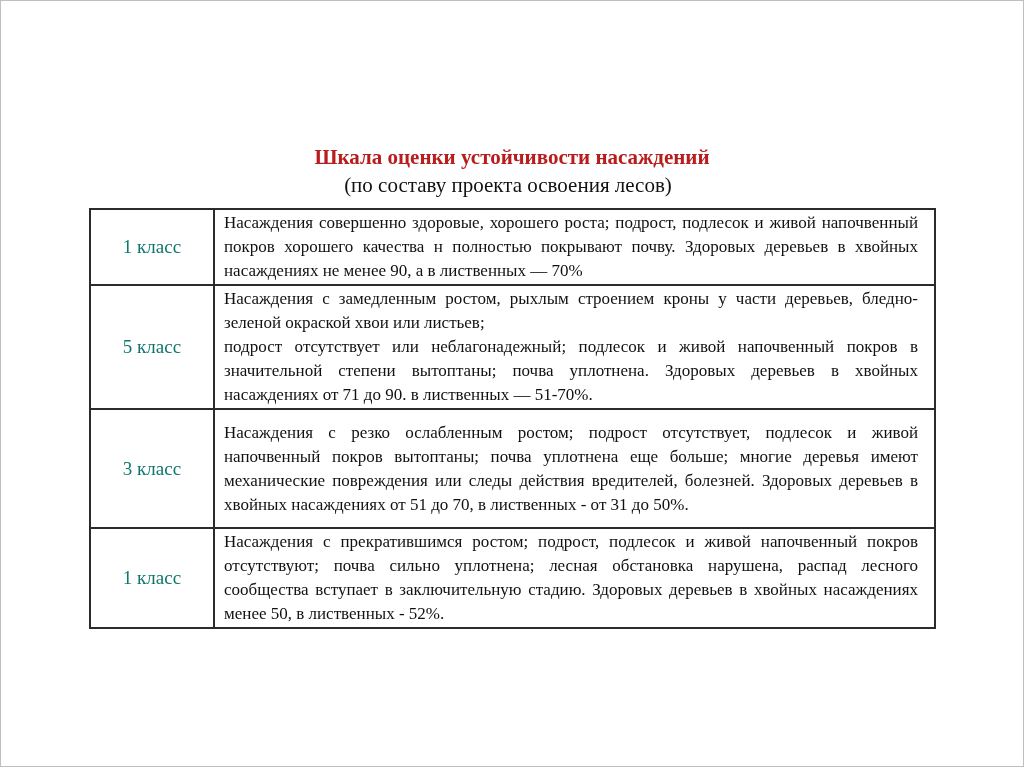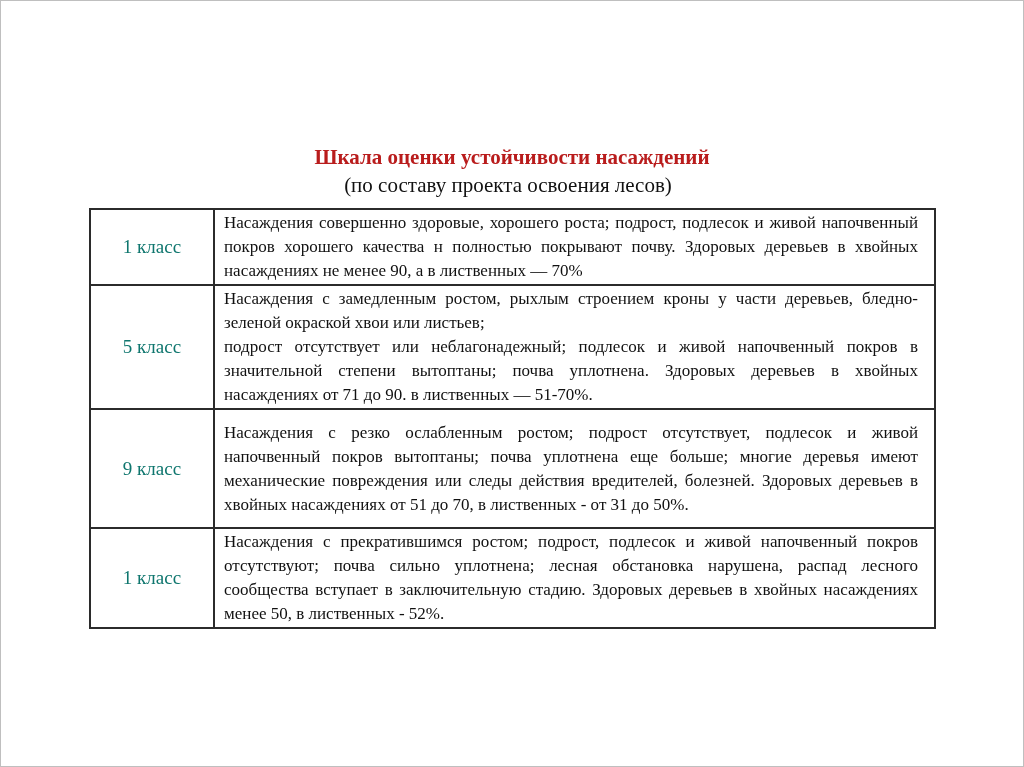--- a/index.html
+++ b/index.html
@@ -92,21 +92,21 @@
       <tr class="row-1">
         <td class="class-cell">1 класс</td>
         <td class="desc-cell">Насаждения совершенно здоровые, хорошего роста; подрост, подлесок и живой напочвенный покров хорошего качества н полностью покрывают почву. Здоровых деревьев в хвойных насаждениях не менее 90, а в лиственных — 70%</td>
       </tr>
       <tr class="row-2">
         <td class="class-cell">5 класс</td>
         <td class="desc-cell">Насаждения с замедленным ростом, рыхлым строением кроны у части деревьев, бледно-зеленой окраской хвои или листьев;
 подрост отсутствует или неблагонадежный; подлесок и живой напочвенный покров в значительной степени вытоптаны; почва уплотнена. Здоровых деревьев в хвойных насаждениях от 71 до 90. в лиственных — 51-70%.</td>
       </tr>
       <tr class="row-3">
-        <td class="class-cell">9 класс</td>
+        <td class="class-cell">3 класс</td>
         <td class="desc-cell">Насаждения с резко ослабленным ростом; подрост отсутствует, подлесок и живой напочвенный покров вытоптаны; почва уплотнена еще больше; многие деревья имеют механические повреждения или следы действия вредителей, болезней. Здоровых деревьев в хвойных насаждениях от 51 до 70, в лиственных - от 31 до 50%.</td>
       </tr>
       <tr class="row-4">
         <td class="class-cell">1 класс</td>
         <td class="desc-cell">Насаждения с прекратившимся ростом; подрост, подлесок и живой напочвенный покров отсутствуют; почва сильно уплотнена; лесная обстановка нарушена, распад лесного сообщества вступает в заключительную стадию. Здоровых деревьев в хвойных насаждениях менее 50, в лиственных - 52%.</td>
       </tr>
     </tbody>
   </table>
 
 </div>

